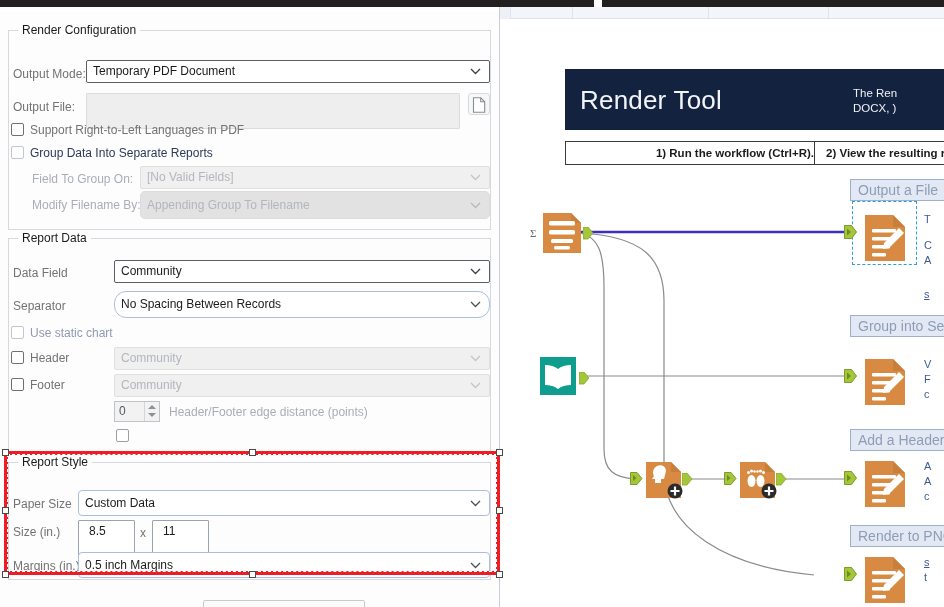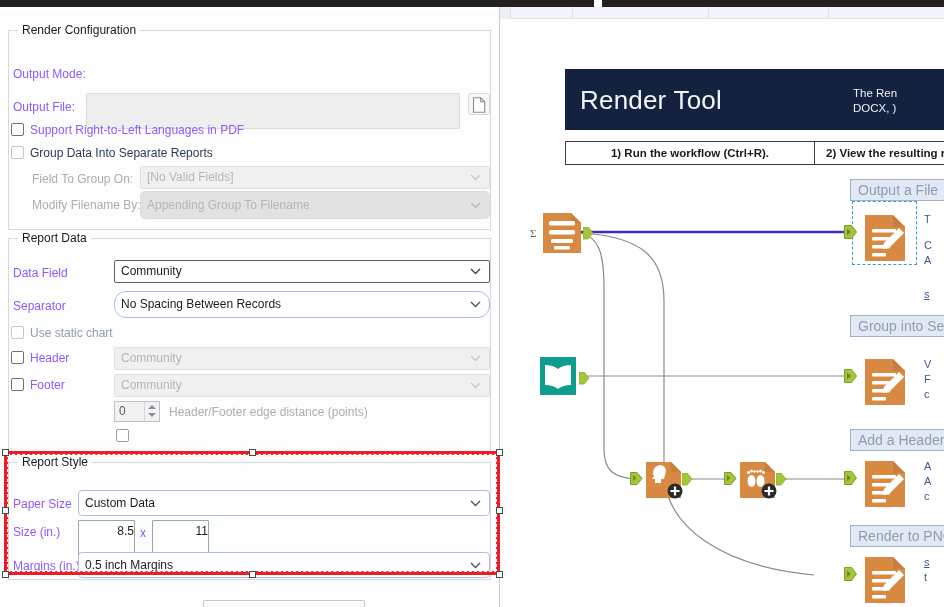--- a/index.html
+++ b/index.html
@@ -57,21 +57,21 @@
     background: #fdfdfd;
     padding: 0 4px;
     font-size: 12px;
     color: #1b1b1b;
     white-space: nowrap;
   }
 
   .lbl {
     position: absolute;
     font-size: 12px;
-    color: #8b5cf6;
+    color: #737373;
     white-space: nowrap;
   }
   .lbl.dim { color: #a9aeb6; }
   .lbl.blue { color: #2b3a57; }
 
   
   .combo {
     position: absolute;
     height: 23px;
     background: #ffffff;
@@ -98,24 +98,23 @@
 
   .textbox {
     position: absolute;
     height: 36px;
     background: #ffffff;
     border: 1px solid #9aa3ae;
     border-radius: 1px;
     font-size: 12px;
     color: #1b1b1b;
     line-height: 21px;
-    padding-left: 20px;
+    padding-left: 10px;
     white-space: nowrap;
     overflow: hidden;
-    text-align: right;
   }
   .textbox.readonly {
     background: #eeeeee;
     border-color: #dcdcdc;
   }
 
   
   .cb {
     position: absolute;
     width: 13px; height: 13px;
@@ -218,21 +217,21 @@
     border: 1px solid #3b3b3b;
     background: #ffffff;
     height: 24px;
   }
   .step-cell {
     position: absolute;
     top: 0; height: 22px;
     font-size: 11.5px;
     font-weight: bold;
     color: #1b1b1b;
-    text-align: center;
+    text-align: right;
     line-height: 22px;
     white-space: nowrap;
     overflow: hidden;
   }
   .step-sep {
     position: absolute; top: 0; width: 1px; height: 22px; background: #3b3b3b;
   }
 
   .note-box {
     position: absolute;
@@ -278,20 +277,28 @@
   <div class="grid-cell-div" style="left:828px;"></div>
 
   <div class="left-panel">
     <div class="panel-inner">
 
       <div class="groupbox" style="left:8px; top:18px; width:483px; height:200px;">
         <div class="groupbox-title">Render Configuration</div>
       </div>
 
       <div class="lbl" style="left:13px; top:55px;">Output Mode:</div>
+      <div class="combo strong" style="left:86px; top:48px; width:404px;">
+        <span>Temporary PDF Document</span>
+        <span class="chev">
+          <svg width="11" height="7" viewBox="0 0 11 7">
+              <path d="M1 1 L5.5 5.5 L10 1" stroke="#3a3f46" stroke-width="1.3" fill="none"></path>
+            </svg>
+        </span>
+      </div>
 
       <div class="lbl" style="left:13px; top:88px;">Output File:</div>
       <div class="textbox readonly" style="left:86px; top:81px; width:374px;">
         <span></span>
       </div>
       <div class="browse-btn" style="left:468px; top:81px;">
         <svg width="14" height="16" viewBox="0 0 14 16">
           <path d="M1.5 0.8 h7.2 l4 4 v10.4 h-11.2 z" fill="#ffffff" stroke="#8a8d93" stroke-width="1.1"></path>
           <path d="M8.7 0.8 v4 h4" fill="none" stroke="#8a8d93" stroke-width="1.1"></path>
         </svg>

